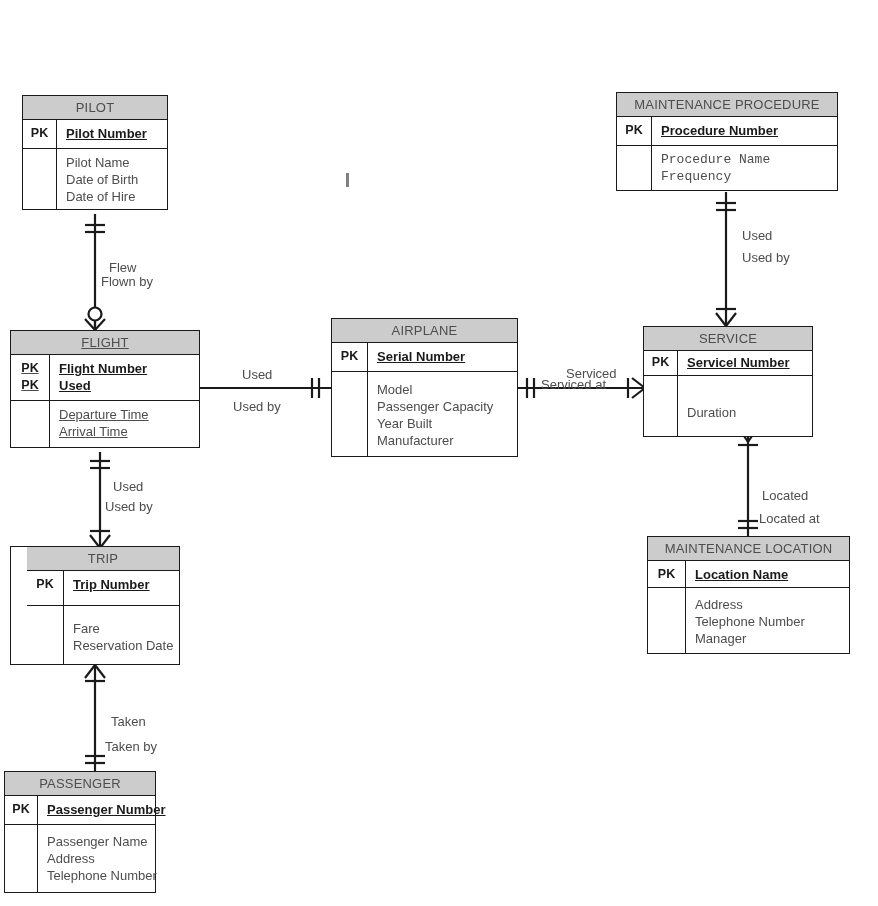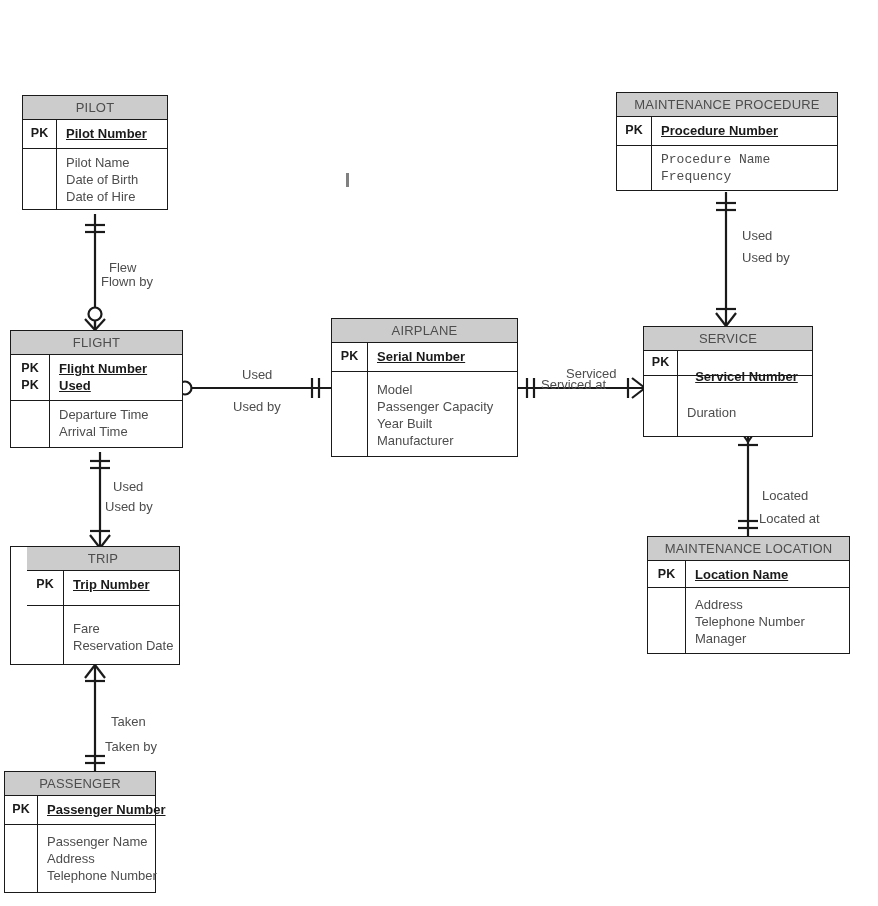--- a/index.html
+++ b/index.html
@@ -207,21 +207,21 @@
     <div class="entity-section section-attrs" style="height:60px;">
       <div class="col-pk" style="width:34px;"></div>
       <div class="col-fields">
         <div class="attr-field">Pilot Name</div>
         <div class="attr-field">Date of Birth</div>
         <div class="attr-field">Date of Hire</div>
       </div>
     </div>
   </div>
 
-  <div class="entity" style="left:10px; top:330px; width:173px;">
+  <div class="entity" style="left:10px; top:330px; width:190px;text-decoration:underline;">
     <div class="entity-title">FLIGHT</div>
     <div class="entity-section section-key">
       <div class="col-pk" style="width:39px;">
         <div>PK</div>
         <div>PK</div>
       </div>
       <div class="col-fields">
         <div class="key-field">Flight Number</div>
         <div class="key-field">Used</div>
       </div>
@@ -303,21 +303,21 @@
         <div class="attr-field">Procedure Name</div>
         <div class="attr-field">Frequency</div>
       </div>
     </div>
   </div>
 
   <div class="entity" style="left:643px; top:326px; width:170px;">
     <div class="entity-title">SERVICE</div>
     <div class="entity-section section-key" style="height:25px;">
       <div class="col-pk" style="width:34px; padding-top:3px;">PK</div>
-      <div class="col-fields" style="padding-top:17px;text-align:center;">
+      <div class="col-fields" style="padding-top:3px;">
         <div class="key-field">Servicel Number</div>
       </div>
     </div>
     <div class="entity-section section-attrs" style="height:60px;">
       <div class="col-pk" style="width:34px;"></div>
       <div class="col-fields" style="padding-top:28px;">
         <div class="attr-field">Duration</div>
       </div>
     </div>
   </div>

